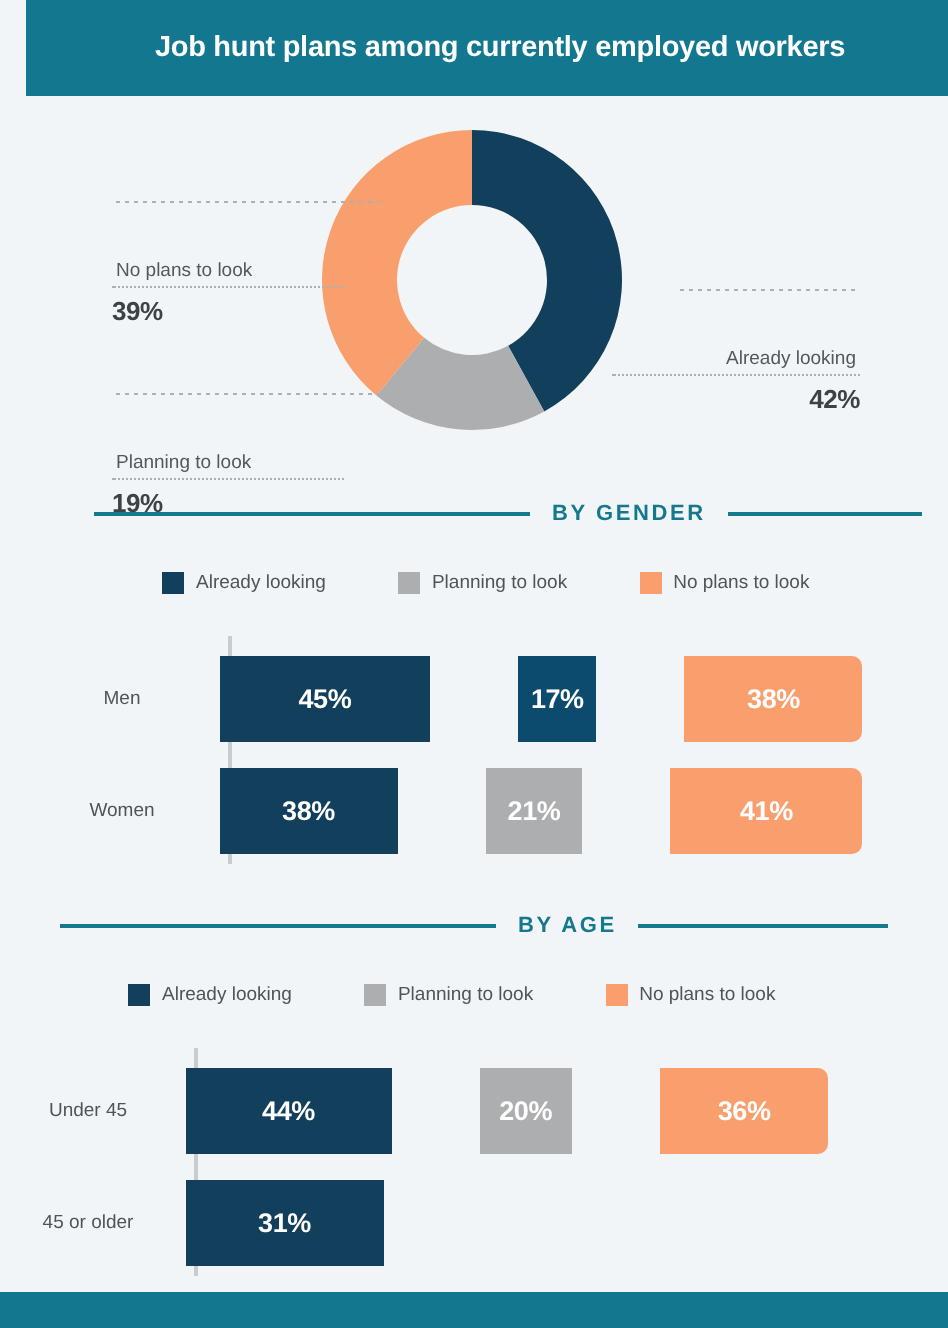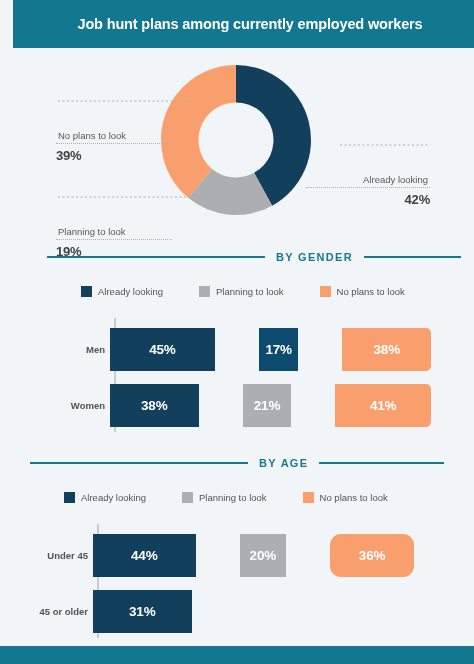--- a/index.html
+++ b/index.html
@@ -152,26 +152,25 @@
     width: 474px;
     height: 43px;
     display: flex;
     align-items: center;
   }
   .bar-row-0 { top: 12px; }
   .bar-row-1 { top: 68px; }
 
   .bar-label {
     width: 93px;
-    text-align: right;
+    text-align: center;
     padding-right: 5px;
     font-size: 9.5px;
     color: #4e5458;
     white-space: nowrap;
-    font-weight: bold;
   }
   .bar-track {
     position: relative;
     width: 321px;
     height: 43px;
     display: flex;
     border-radius: 0 5px 5px 0;
     overflow: hidden;
     gap: 44px;
   }
@@ -308,21 +307,21 @@
       <div class="axis-line"></div>
     <div class="bar-row bar-row-0">
           <div class="bar-label">Under 45</div>
           <div class="bar-track">
             <div class="bar-seg" style="background: rgb(18, 63, 92); width: 44%;">
               <span class="bar-seg-value">44%</span>
             </div>
             <div class="bar-seg" style="background: rgb(172, 174, 176); width: 20%;">
               <span class="bar-seg-value">20%</span>
             </div>
-            <div class="bar-seg" style="background: rgb(249, 159, 110); width: 36%; border-radius: 11px;">
+            <div class="bar-seg" style="background: rgb(249, 159, 110); width: 36%;">
               <span class="bar-seg-value">36%</span>
             </div>
           </div>
         </div>
         <div class="bar-row bar-row-1">
           <div class="bar-label">45 or older</div>
           <div class="bar-track">
             <div class="bar-seg" style="background: rgb(18, 63, 92); width: 30.6931%;">
               <span class="bar-seg-value">31%</span>
             </div>

